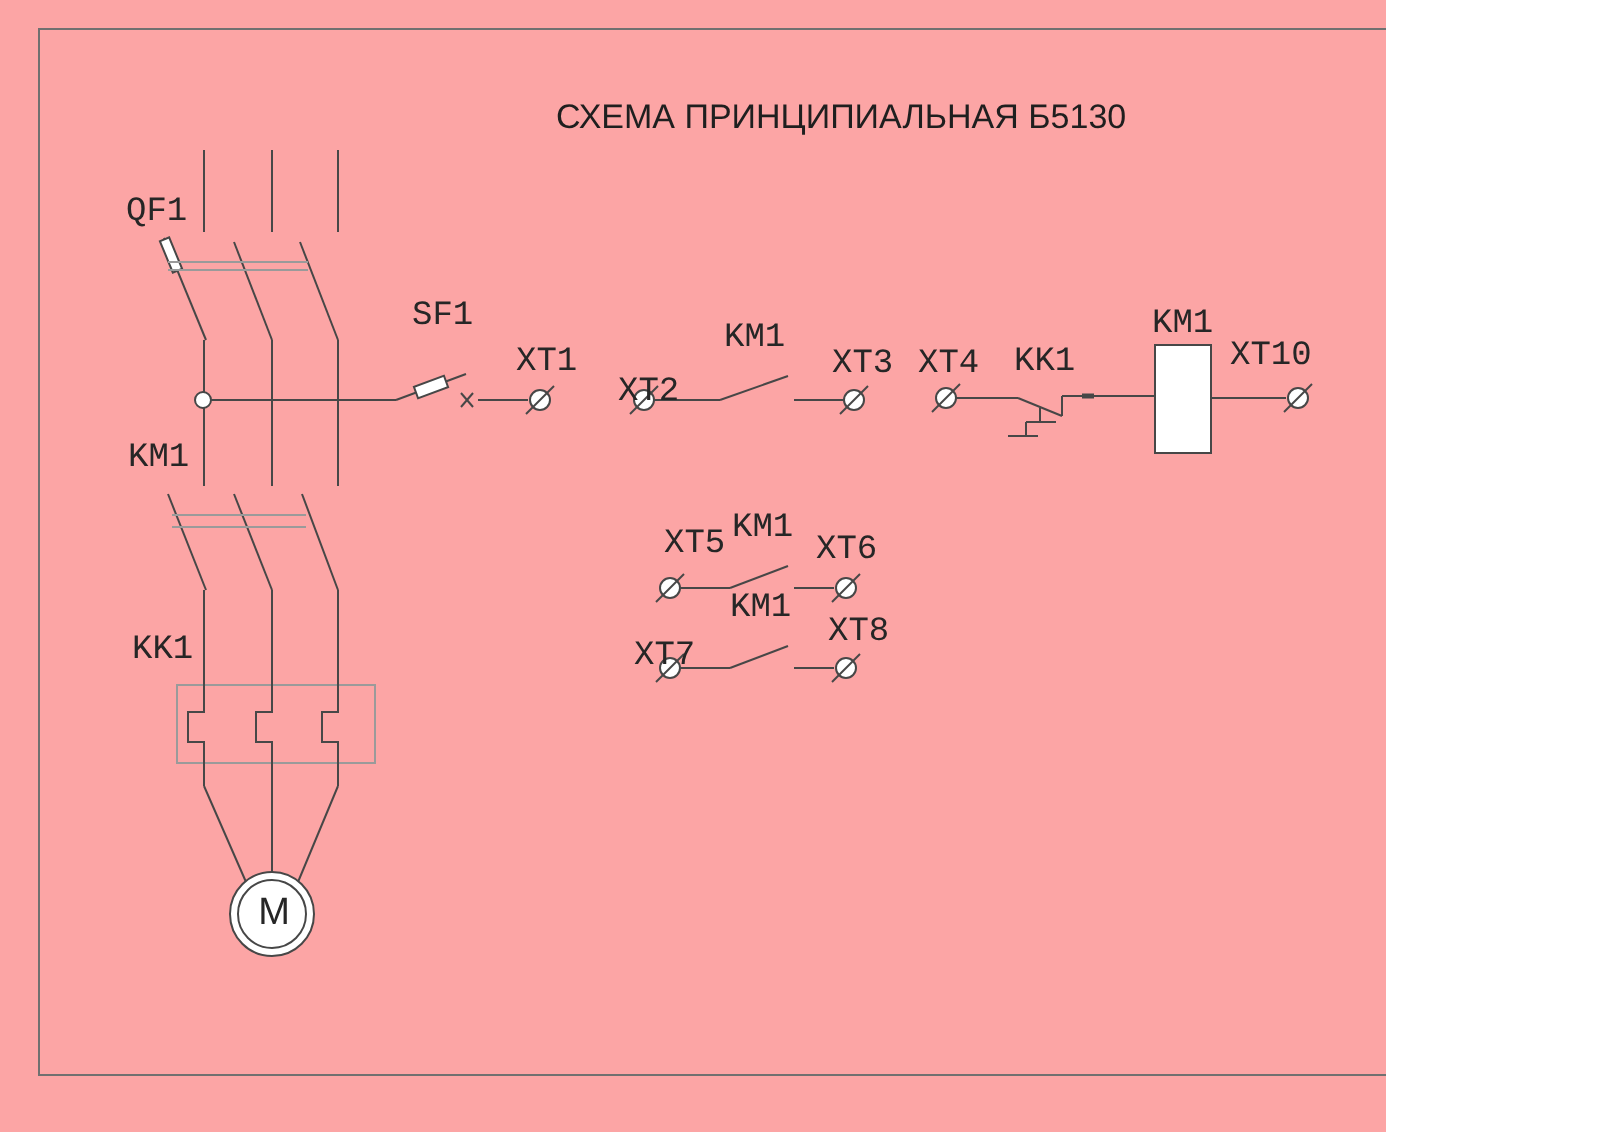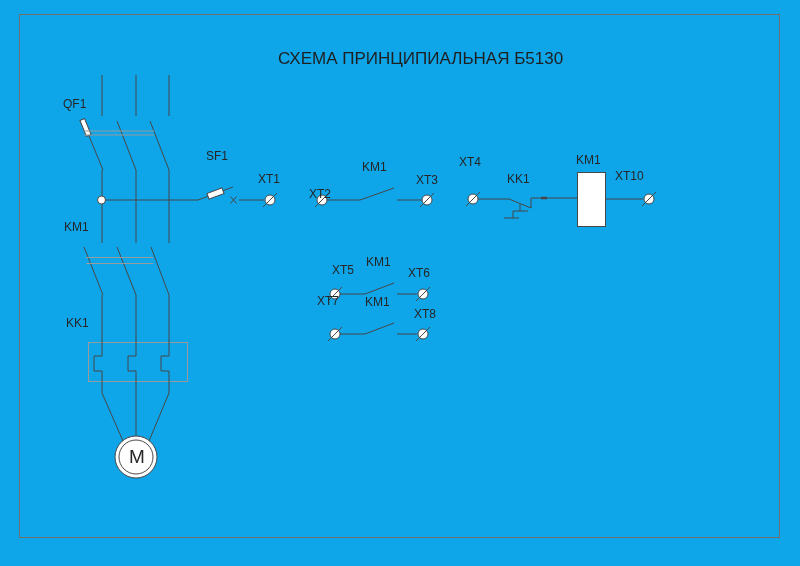--- a/index.html
+++ b/index.html
@@ -1,29 +1,30 @@
 <!DOCTYPE html>
 <html><head>
 <meta charset="utf-8">
 <style>
   html,body{margin:0;padding:0;background:#ffffff;}
   .canvas{
     position:relative;
-    width:800px;height:566px;
-    background:#0ea5e9;
+    width:693px;height:566px;
+    background:#fca5a5;
     font-family:"Liberation Sans", sans-serif;
     overflow:hidden;
   }
   .canvas svg{position:absolute;left:0;top:0;}
   .lbl{
     position:absolute;
-    font-size:12px;
+    font-size:17px;
     color:#262626;
     white-space:nowrap;
     line-height:1.1;
+    font-family:Liberation Mono, monospace;
   }
   .title{
     position:absolute;
     left:278px;top:49px;
     font-size:17px;
     color:#1f1f1f;
     white-space:nowrap;
   }
   .note{
     position:absolute;
@@ -182,28 +183,28 @@
   <div class="title">СХЕМА ПРИНЦИПИАЛЬНАЯ Б5130</div>
 
   <span class="lbl" style="left:63px;top:98px">QF1</span>
   <span class="lbl" style="left:64px;top:221px">KM1</span>
   <span class="lbl" style="left:66px;top:317px">KK1</span>
   <span class="lbl" style="left:206px;top:150px">SF1</span>
   <span class="lbl" style="left:258px;top:173px">XT1</span>
   <span class="lbl" style="left:309px;top:188px">XT2</span>
   <span class="lbl" style="left:362px;top:161px">KM1</span>
   <span class="lbl" style="left:416px;top:174px">XT3</span>
-  <span class="lbl" style="left:459px;top:156px">XT4</span>
+  <span class="lbl" style="left:459px;top:174px">XT4</span>
   <span class="lbl" style="left:507px;top:173px">KK1</span>
   <span class="lbl" style="left:576px;top:154px">KM1</span>
   <span class="lbl" style="left:615px;top:170px">XT10</span>
 
   <span class="lbl" style="left:332px;top:264px">XT5</span>
   <span class="lbl" style="left:366px;top:256px">KM1</span>
   <span class="lbl" style="left:408px;top:267px">XT6</span>
-  <span class="lbl" style="left:317px;top:295px">XT7</span>
+  <span class="lbl" style="left:317px;top:320px">XT7</span>
   <span class="lbl" style="left:365px;top:296px">KM1</span>
   <span class="lbl" style="left:414px;top:308px">XT8</span>
 
   <span class="motor-letter">M</span>
 
 
 </div>
 
 </body></html>

